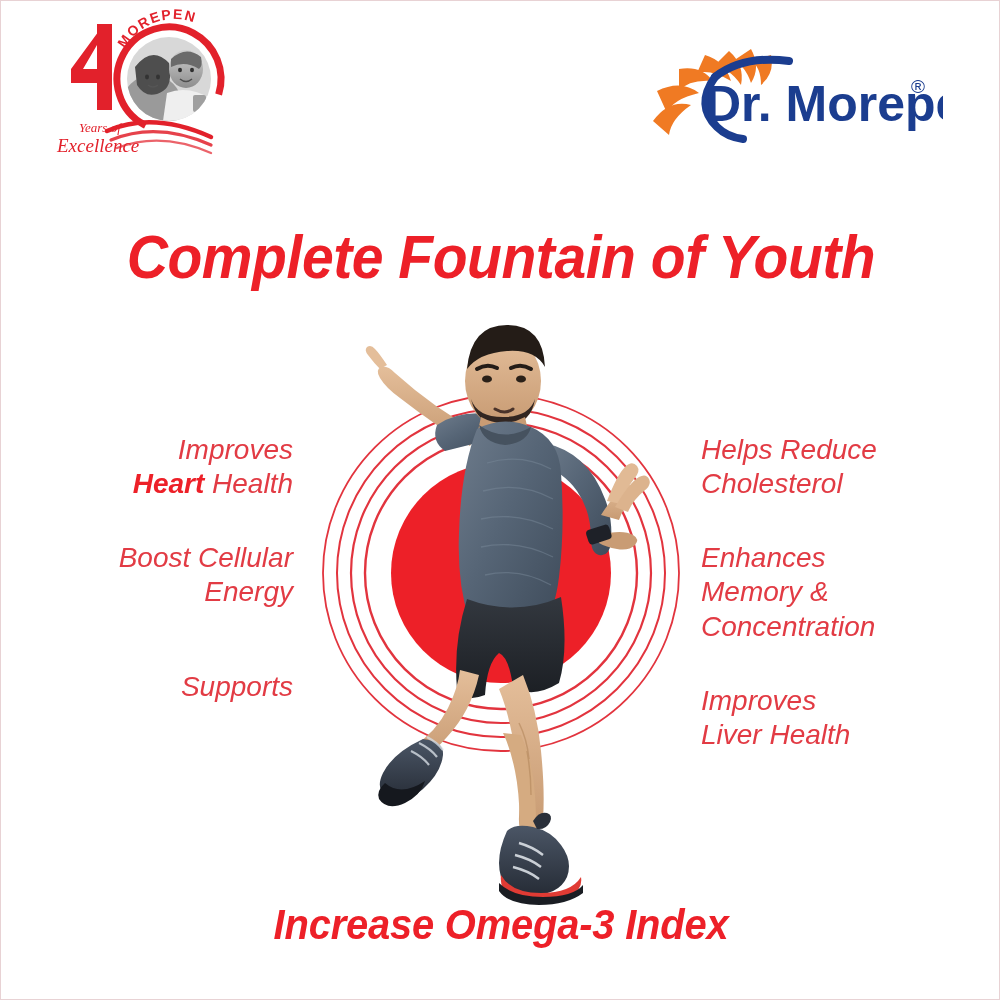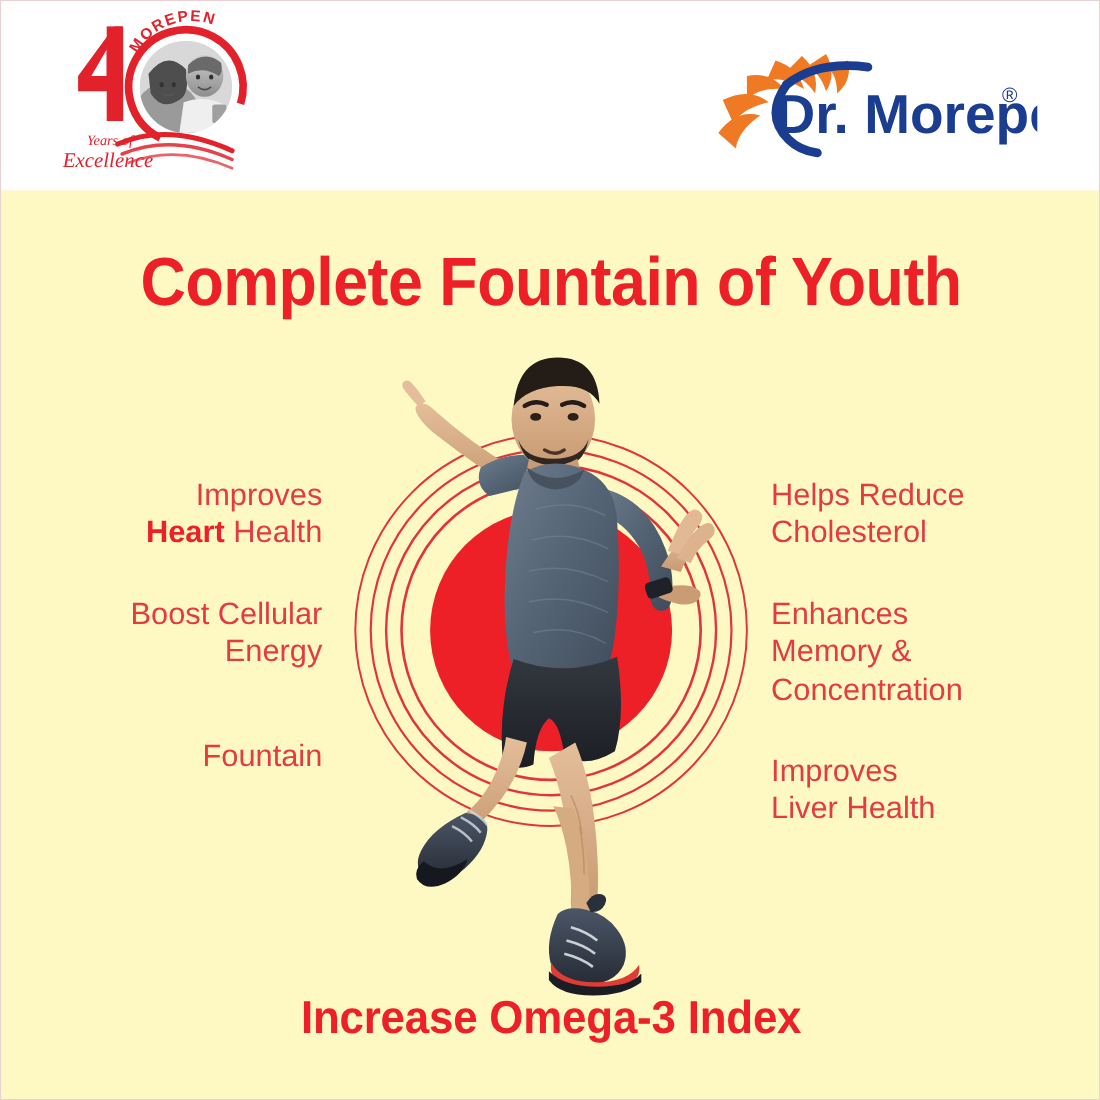--- a/index.html
+++ b/index.html
@@ -48,22 +48,23 @@
     height: 104px;
   }
   .logo-morepen svg { display: block; }
 
   
   .body-area {
     position: absolute;
     left: 0; top: 172px;
     width: 1000px;
     height: 828px;
-    background: #fef9c3;
+    background: #ffffff;
     overflow: hidden;
+    font-style: italic;
   }
 
   
   .headline {
     position: absolute;
     left: 0; top: 48px;
     width: 1000px;
     text-align: center;
     color: #ED2028;
     font-family: "Liberation Sans Narrow", "Liberation Sans", sans-serif;
@@ -337,21 +338,21 @@
     <div class="col col-left">
       <p class="benefit">
         <span>Improves</span><br>
         <b>Heart</b><span> Health</span>
       </p>
       <p class="benefit">
         <span>Boost Cellular</span><br>
         <span>Energy</span>
       </p>
       <p class="benefit">
-        <span>Fountain</span><br>
+        <span>Supports</span><br>
       </p>
     </div>
 
     <div class="col col-right">
       <p class="benefit">
         <span>Helps Reduce</span><br>
         <span>Cholesterol</span>
       </p>
       <p class="benefit">
         <span>Enhances</span><br>

